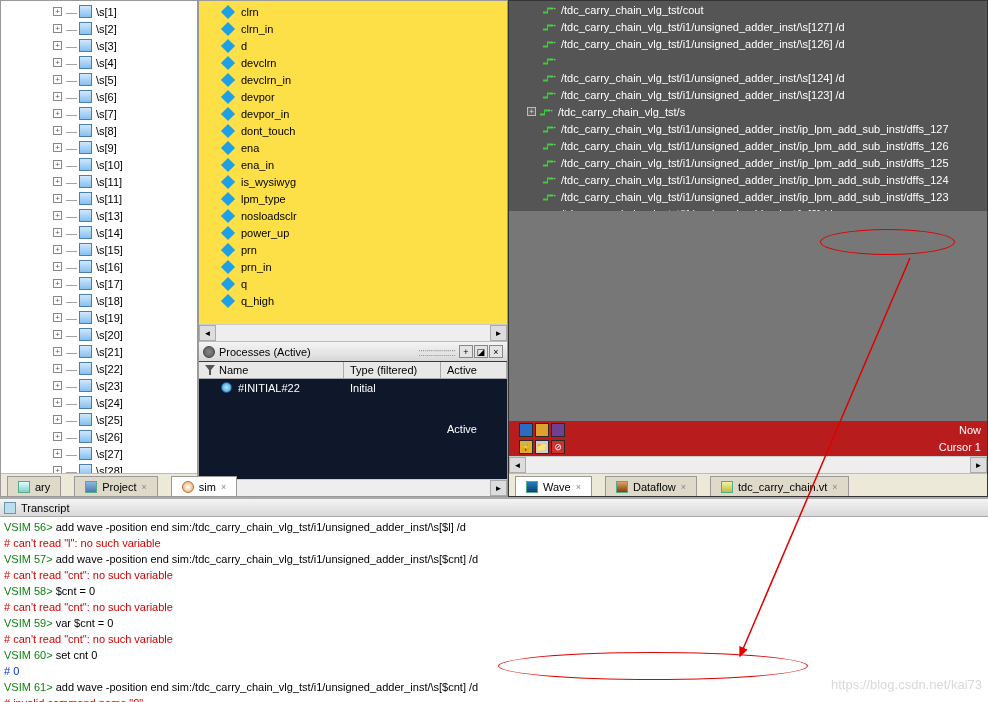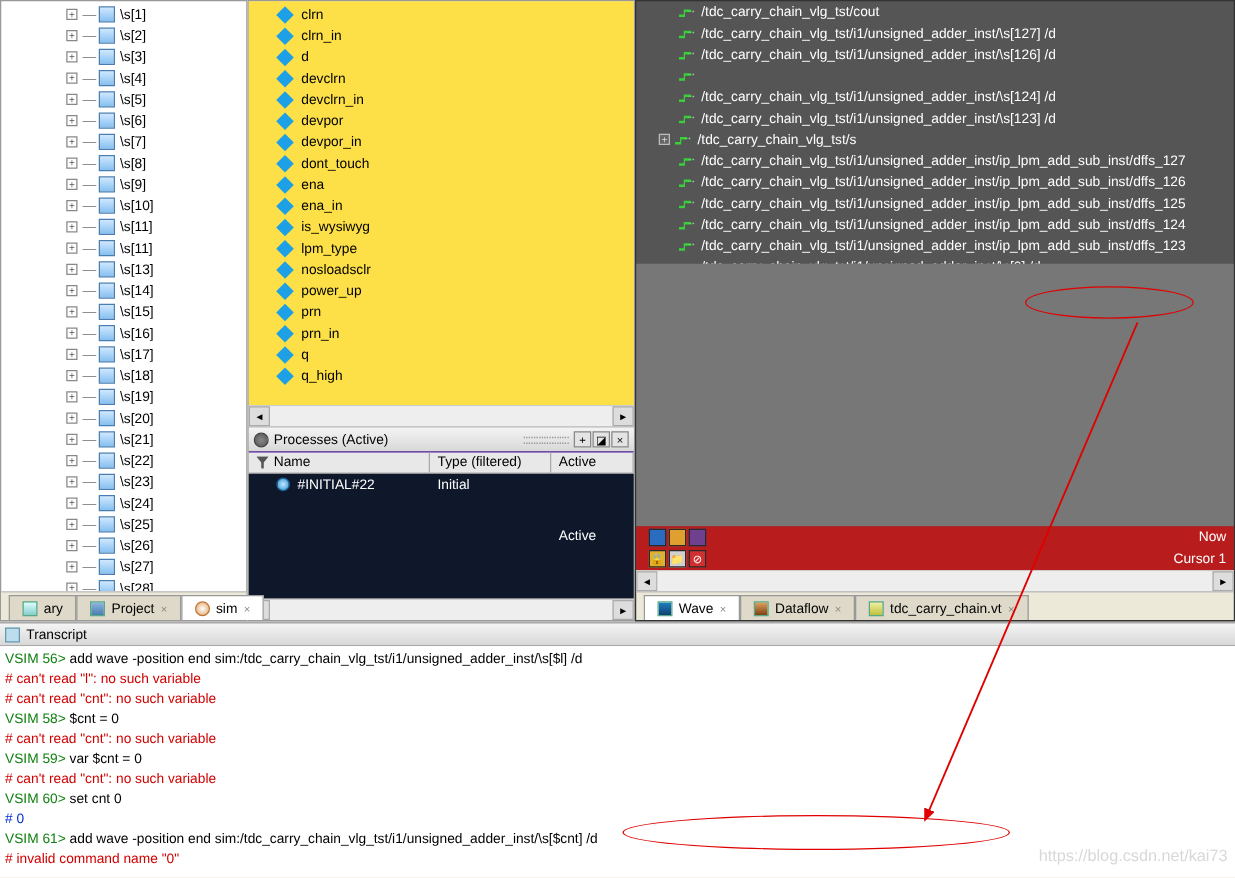--- a/index.html
+++ b/index.html
@@ -62,21 +62,21 @@
 .wave-label { color: #fff; }
 
 .wave-footer { background: #b91c1c; }
 .wf-row { height: 17px; display: flex; align-items: center; justify-content: flex-end; padding: 0 6px; }
 .wf-left-icons { display: flex; gap: 2px; padding-left: 4px; }
 .wf-mini { width: 14px; height: 14px; border: 1px solid #2a2a2a; display: flex; align-items: center; justify-content: center; font-size: 9px; }
 .wf-row .label { color: #fff; margin-left: auto; }
 .wf-row2 { height: 18px; display: flex; align-items: center; justify-content: space-between; padding: 0 6px; }
 
 
-.tabs-bar { height: 23px; background: #ece9d8; border-top: 1px solid #bbb; display: flex; align-items: flex-end; padding-left: 6px; gap: 0; }
+.tabs-bar { height: 23px; background: #ece9d8; border-top: 1px solid #bbb; display: flex; align-items: flex-end; padding-left: 6px; gap: 13px; }
 .tab { height: 20px; padding: 0 10px; display: flex; align-items: center; gap: 5px; background: #ded9c8; border: 1px solid #999; border-bottom: none; position: relative; }
 .tab.active { background: #fff; }
 .tab .x { color: #888; font-size: 9px; }
 .tab-icon { width: 12px; height: 12px; border: 1px solid #5a8; background: linear-gradient(#dff,#8cc); }
 .tab-icon.project { background: linear-gradient(#8fb6e0,#4a7db0); }
 .tab-icon.sim { background: radial-gradient(#fff,#e0a060); border-radius: 50%; border-color: #c07030; }
 .tab-icon.wave { background: linear-gradient(#2080c0,#104070); }
 .tab-icon.dataflow { background: linear-gradient(#e0a060,#804010); }
 .tab-icon.file { background: linear-gradient(#f0f0a0,#c0c040); }
 
@@ -515,20 +515,21 @@
   </div>
 
   <div class="bottom-row">
     <div class="transcript-hdr">
       <span class="tx-icon"></span>
       <span>Transcript</span>
     </div>
     <div class="transcript" id="transcript">
         <div><span class="tx-green">VSIM 56&gt; </span><span>add wave -position end  sim:/tdc_carry_chain_vlg_tst/i1/unsigned_adder_inst/\s[$l] /d</span></div>
         <div class="tx-red"># can't read "l": no such variable</div>
+        <div><span class="tx-green">VSIM 57&gt; </span><span>add wave -position end  sim:/tdc_carry_chain_vlg_tst/i1/unsigned_adder_inst/\s[$cnt] /d</span></div>
         <div class="tx-red"># can't read "cnt": no such variable</div>
         <div><span class="tx-green">VSIM 58&gt; </span><span>$cnt = 0</span></div>
         <div class="tx-red"># can't read "cnt": no such variable</div>
         <div><span class="tx-green">VSIM 59&gt; </span><span>var $cnt = 0</span></div>
         <div class="tx-red"># can't read "cnt": no such variable</div>
         <div><span class="tx-green">VSIM 60&gt; </span><span>set cnt 0</span></div>
         <div class="tx-blue"># 0</div>
         <div><span class="tx-green">VSIM 61&gt; </span><span>add wave -position end  sim:/tdc_carry_chain_vlg_tst/i1/unsigned_adder_inst/\s[$cnt] /d</span></div>
         <div class="tx-red"># invalid command name "0"</div>
       </div>

